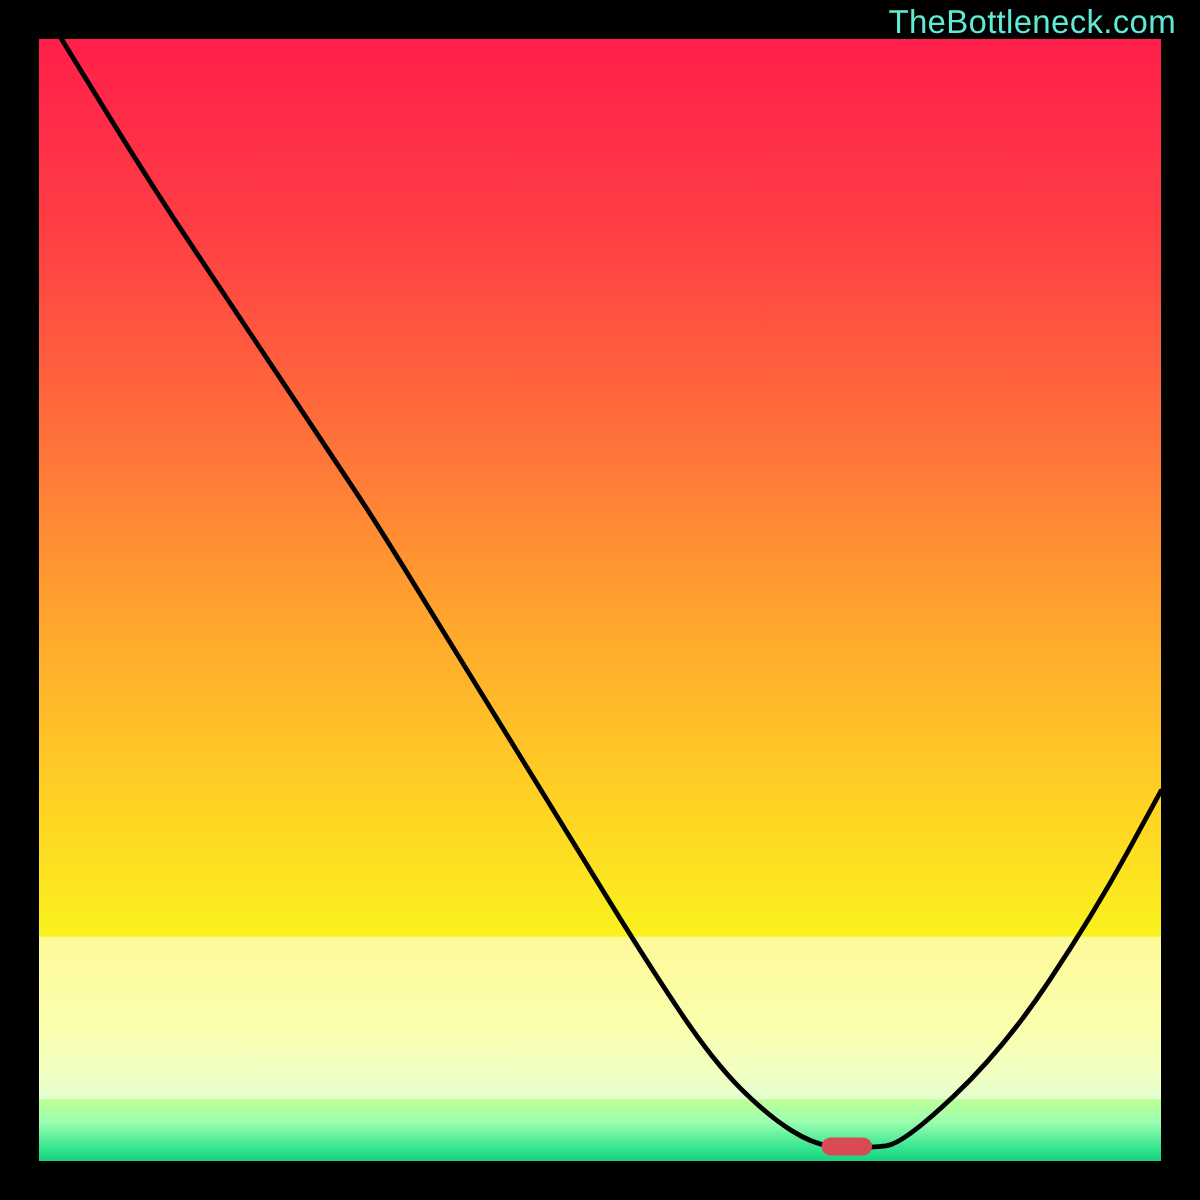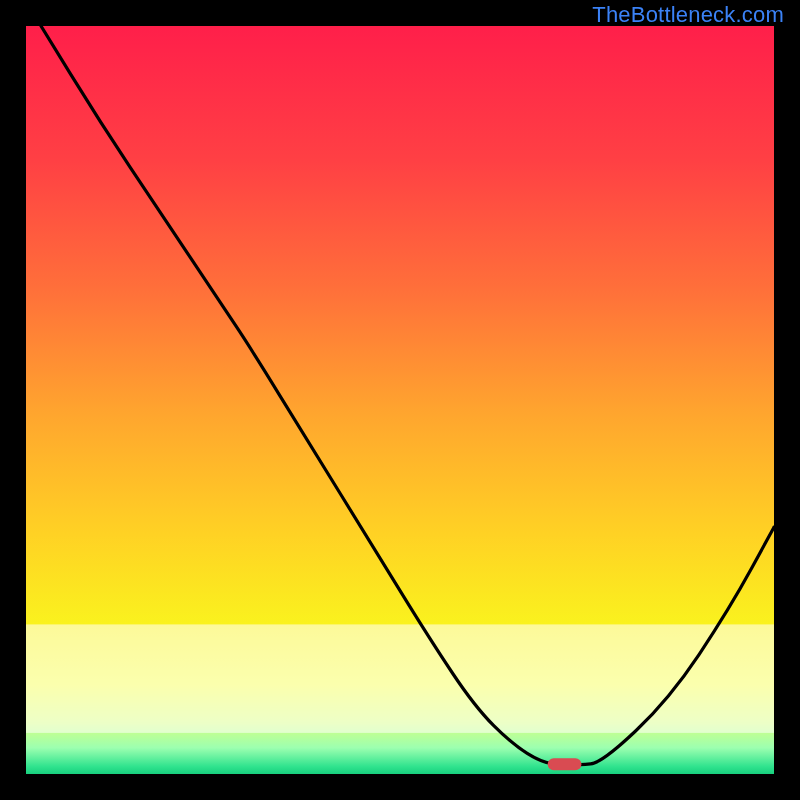--- a/index.html
+++ b/index.html
@@ -13,21 +13,21 @@
   .frame {
     position: relative;
     width: 800px;
     height: 800px;
     background: #000;
   }
   .watermark {
     position: absolute;
     top: 2px;
     right: 16px;
-    color: #3b82f6;
+    color: #5eead4;
     font-size: 22px;
     font-weight: 500;
     letter-spacing: 0.2px;
   }
   .plot-area {
     position: absolute;
     left: 26px;
     top: 26px;
     width: 748px;
     height: 748px;

